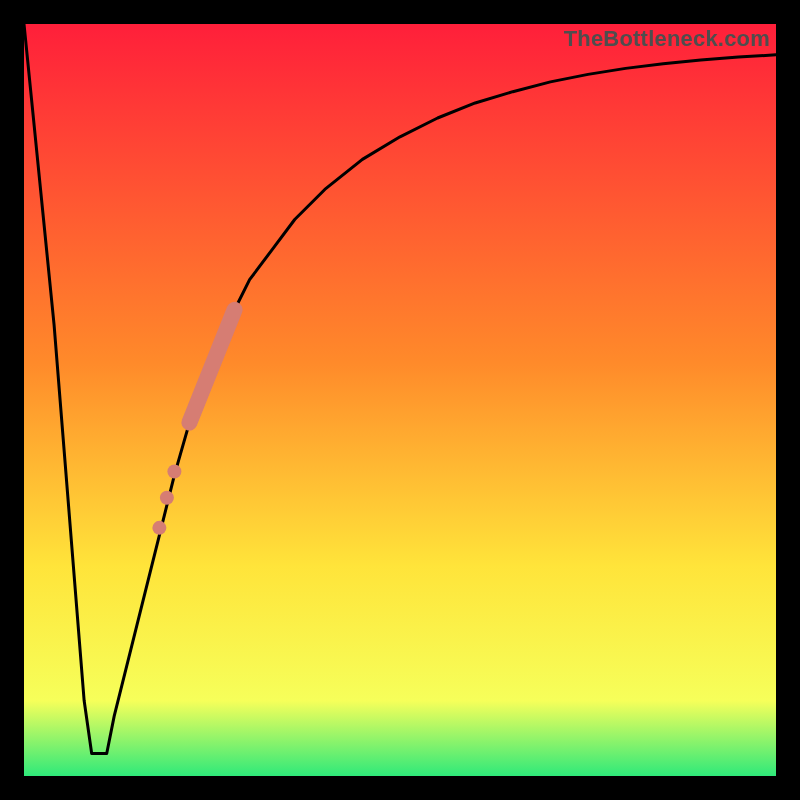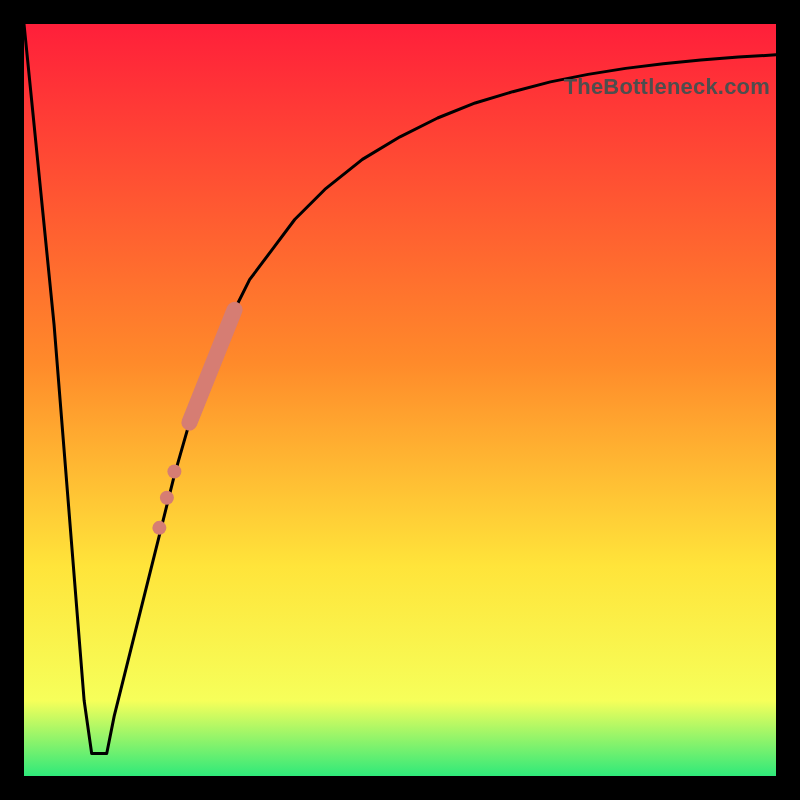--- a/index.html
+++ b/index.html
@@ -30,21 +30,20 @@
     position: absolute;
     top: 2px;
     right: 6px;
     font-family: Arial, Helvetica, sans-serif;
     font-size: 22px;
     font-weight: 600;
     color: #4e4e4e;
     letter-spacing: 0.2px;
     z-index: 10;
     pointer-events: none;
-    margin-top: 48px;
   }
   svg {
     display: block;
   }
 </style>
 </head>
 <body>
 
 <div class="frame">
   <div class="plot">

